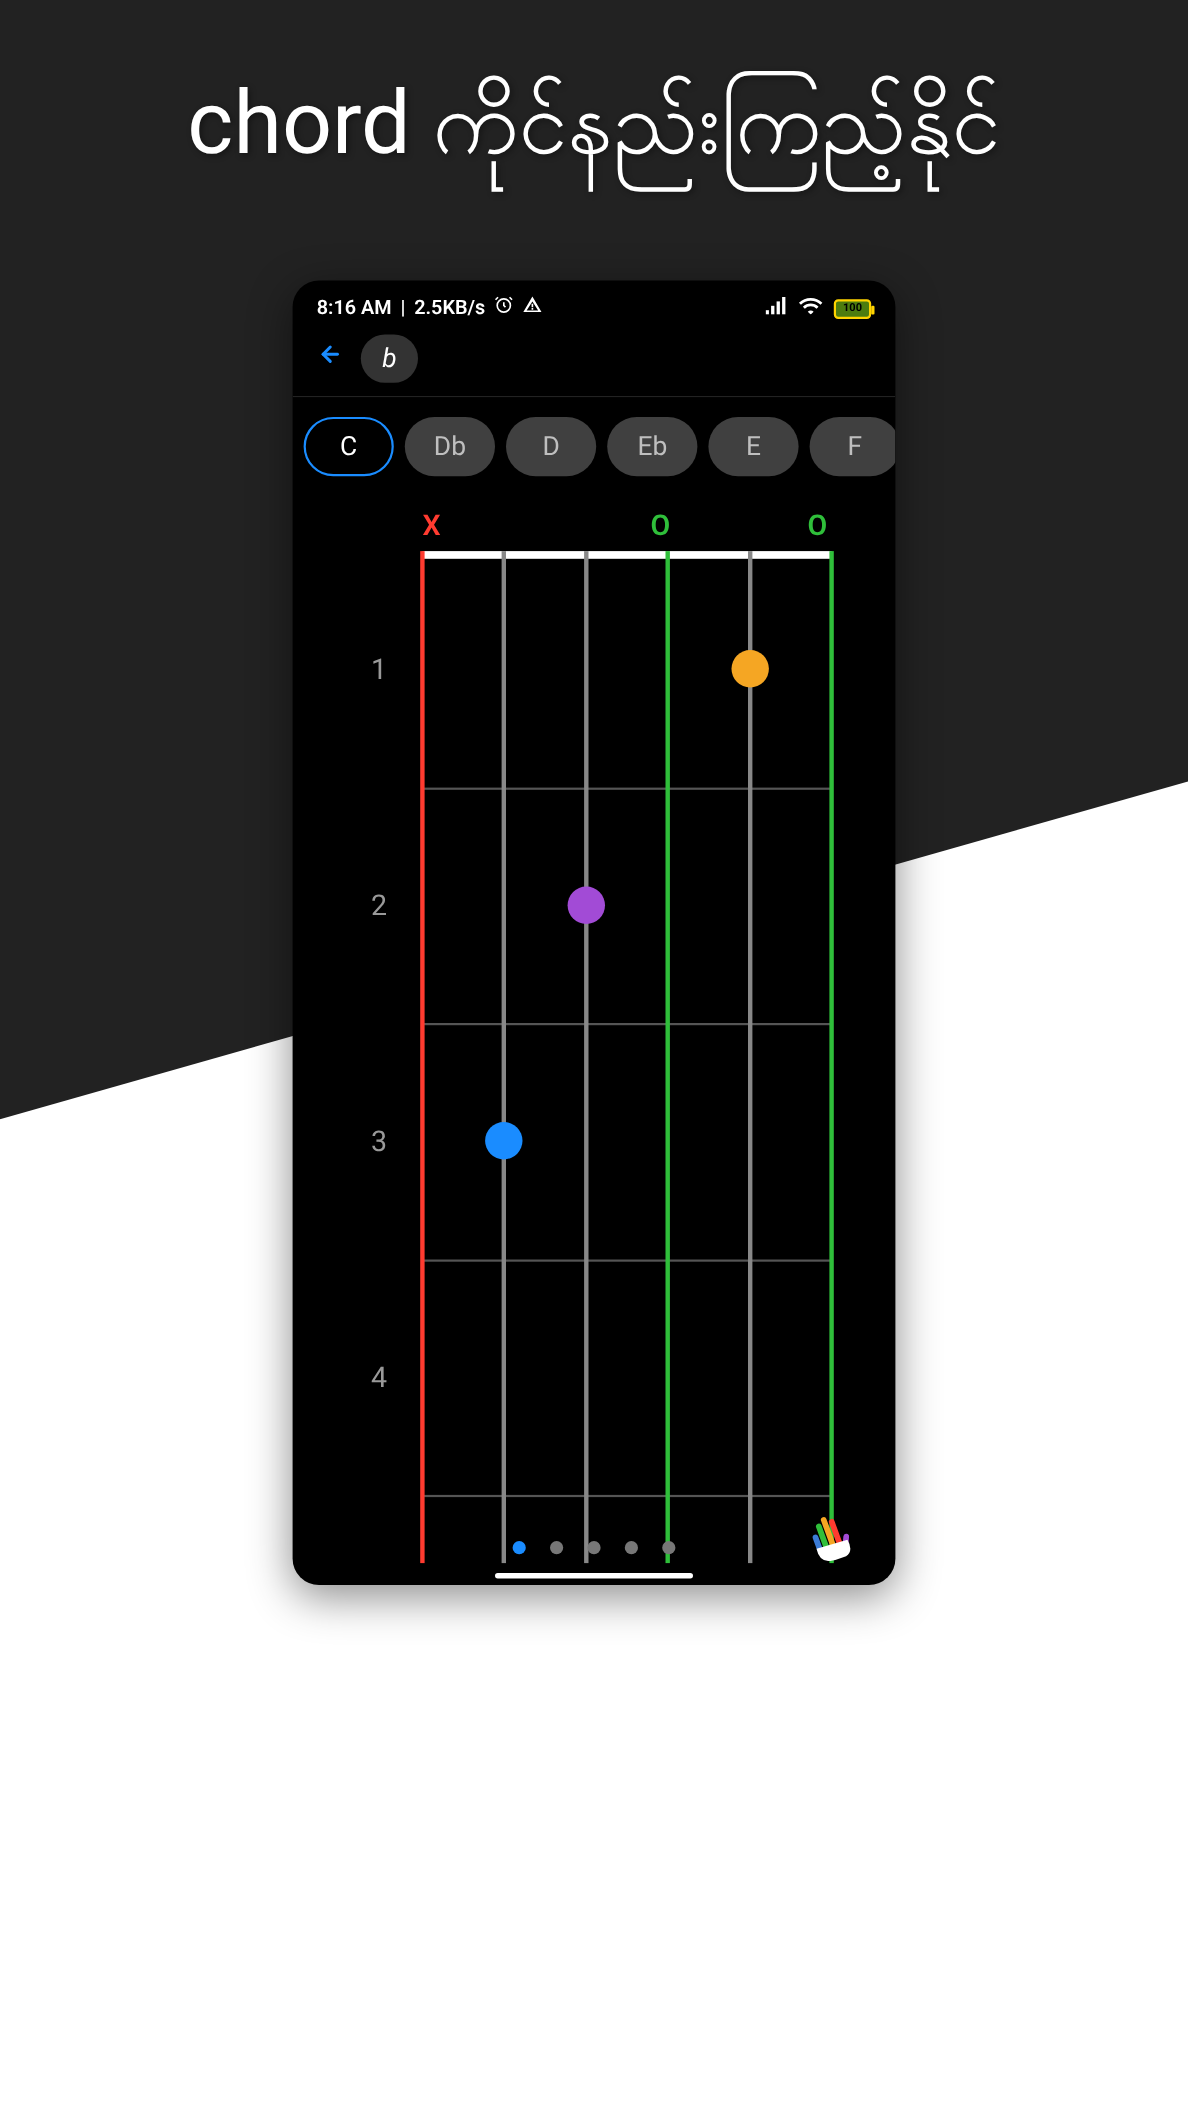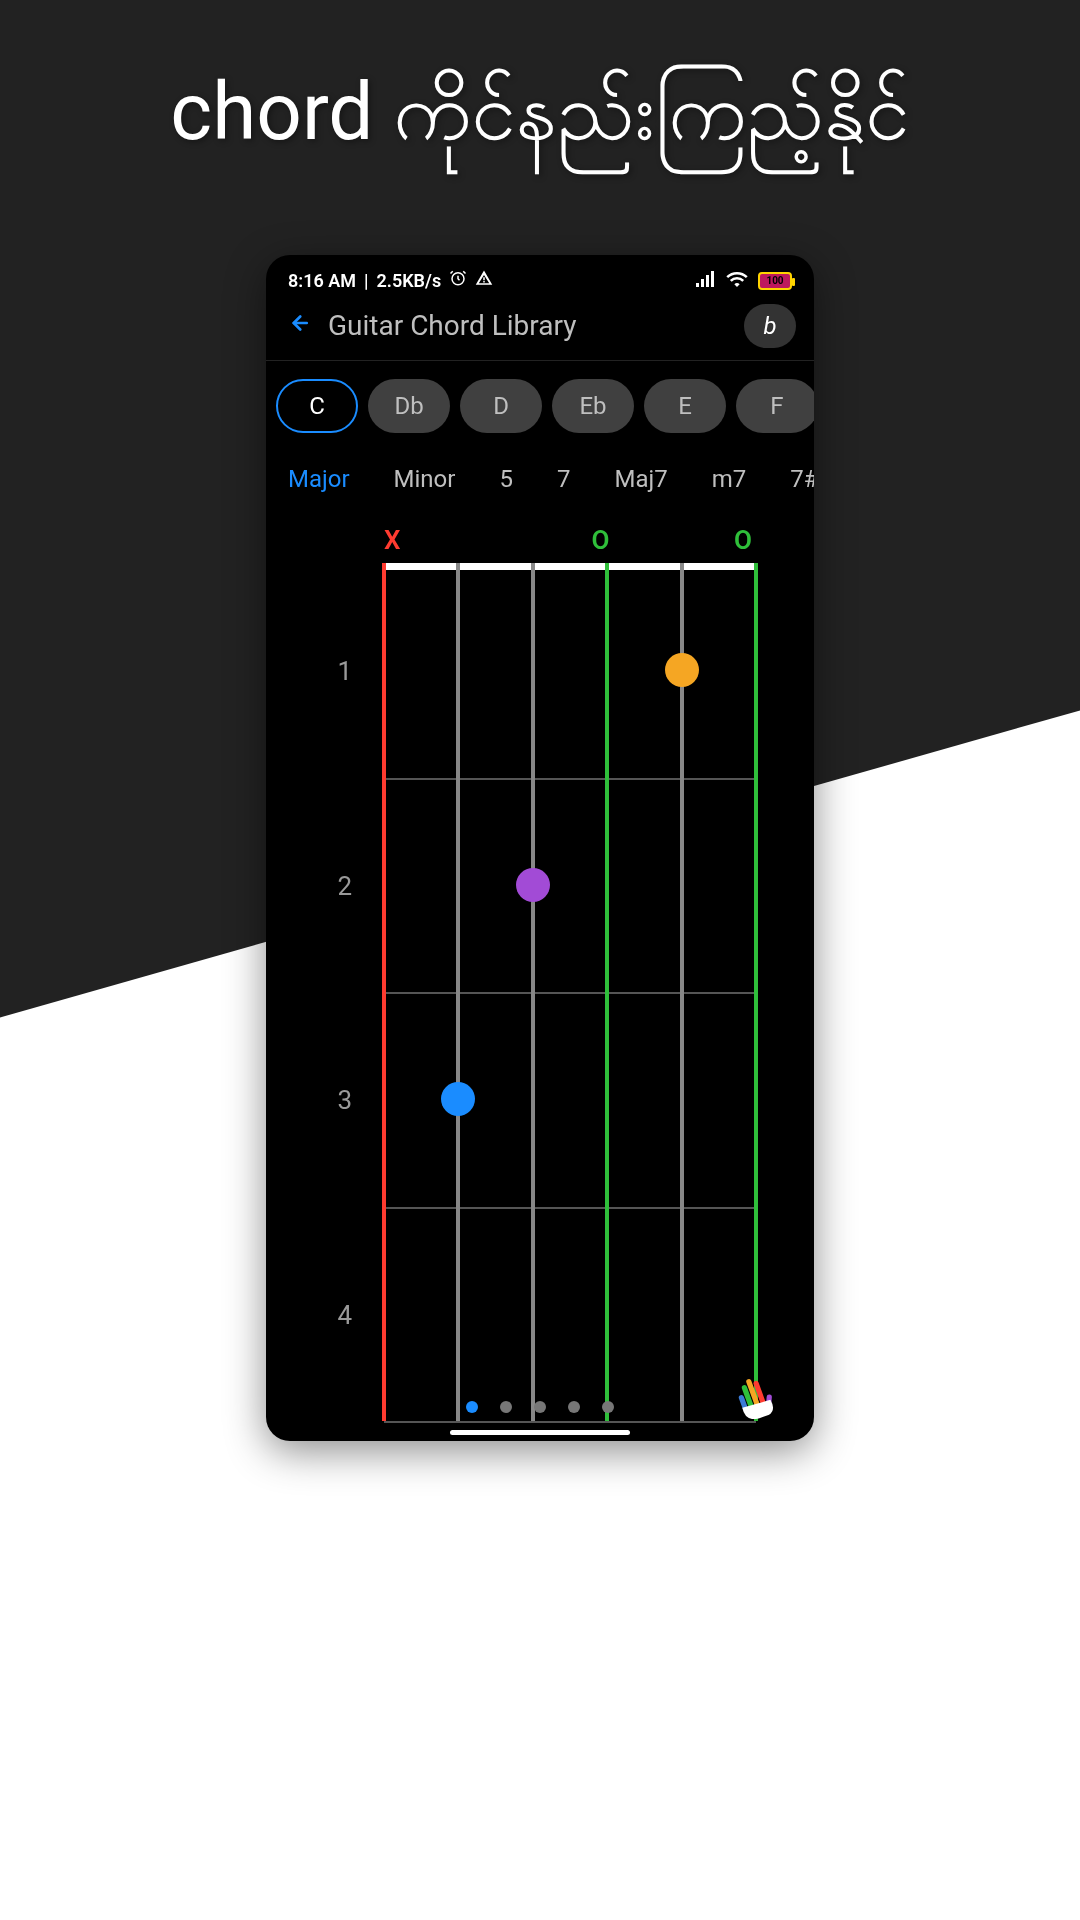--- a/index.html
+++ b/index.html
@@ -55,21 +55,21 @@
     color: #fff;
     font-size: 18px;
     font-weight: 600;
   }
   .status-left { display: flex; align-items: center; gap: 8px; }
   .status-right { display: flex; align-items: center; gap: 10px; }
   .battery-box {
     width: 34px; height: 18px;
     border: 2px solid #ffd400;
     border-radius: 4px;
-    background: #be185d;
+    background: #4d7c0f;
     position: relative;
     font-size: 10px;
     color: #000;
     display: flex; align-items: center; justify-content: center;
     font-weight: 700;
   }
   .battery-box::after {
     content: "";
     position: absolute;
     right: -5px; top: 4px;
@@ -270,42 +270,32 @@
     </div>
   </div>
 
   <div class="app-header">
     <span class="back-arrow">
       <svg width="26" height="26" viewBox="0 0 24 24" fill="none" stroke="#1a8cff" stroke-width="2.5" stroke-linecap="round" stroke-linejoin="round">
           <polyline points="15 18 9 12 15 6"></polyline>
           <line x1="9" y1="12" x2="21" y2="12"></line>
         </svg>
     </span>
-    <span class="app-title">Guitar Chord Library</span>
     <span class="flat-pill">b</span>
   </div>
 
   <div class="root-row">
     <div class="root-chip selected">C</div>
     <div class="root-chip">Db</div>
     <div class="root-chip">D</div>
     <div class="root-chip">Eb</div>
     <div class="root-chip">E</div>
     <div class="root-chip">F</div>
   </div>
 
-  <div class="type-row">
-    <span class="type-item selected">Major</span>
-    <span class="type-item">Minor</span>
-    <span class="type-item">5</span>
-    <span class="type-item">7</span>
-    <span class="type-item">Maj7</span>
-    <span class="type-item">m7</span>
-    <span class="type-item">7#</span>
-  </div>
 
   <div class="diagram-wrap">
     <div class="string-markers">
       <span class="marker-x">X</span>
       <span class="marker-blank">·</span>
       <span class="marker-blank">·</span>
       <span class="marker-o">O</span>
       <span class="marker-blank">·</span>
       <span class="marker-o">O</span>
     </div>

